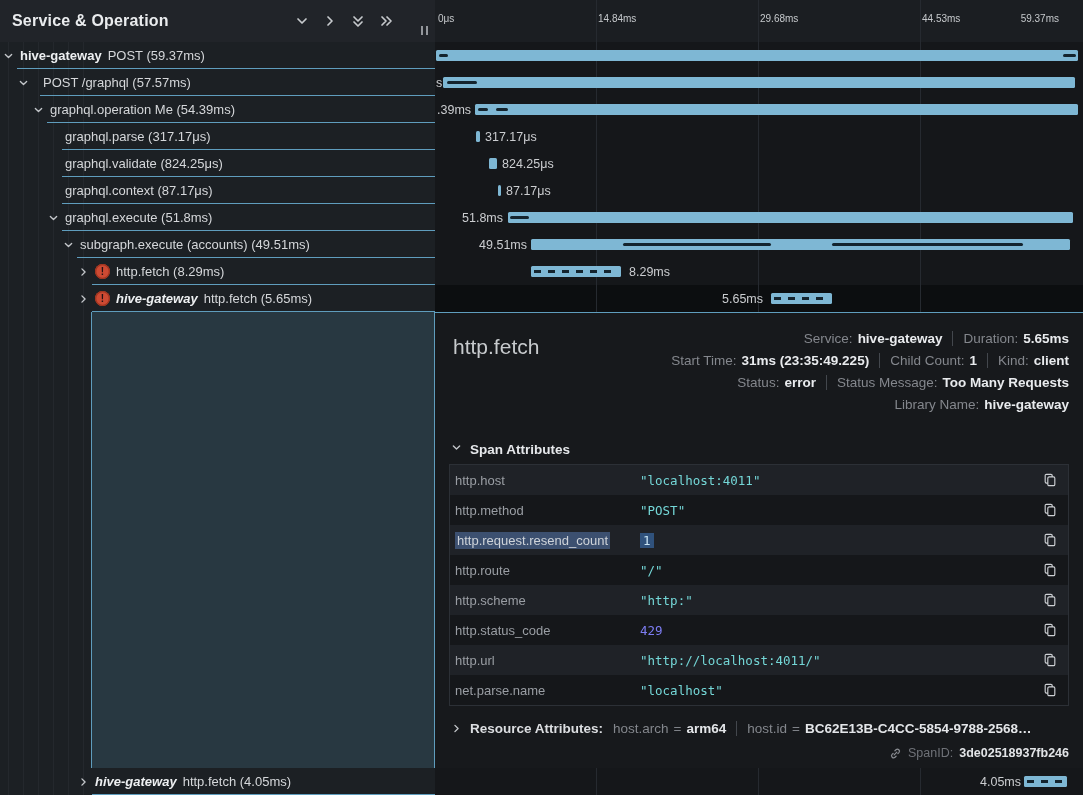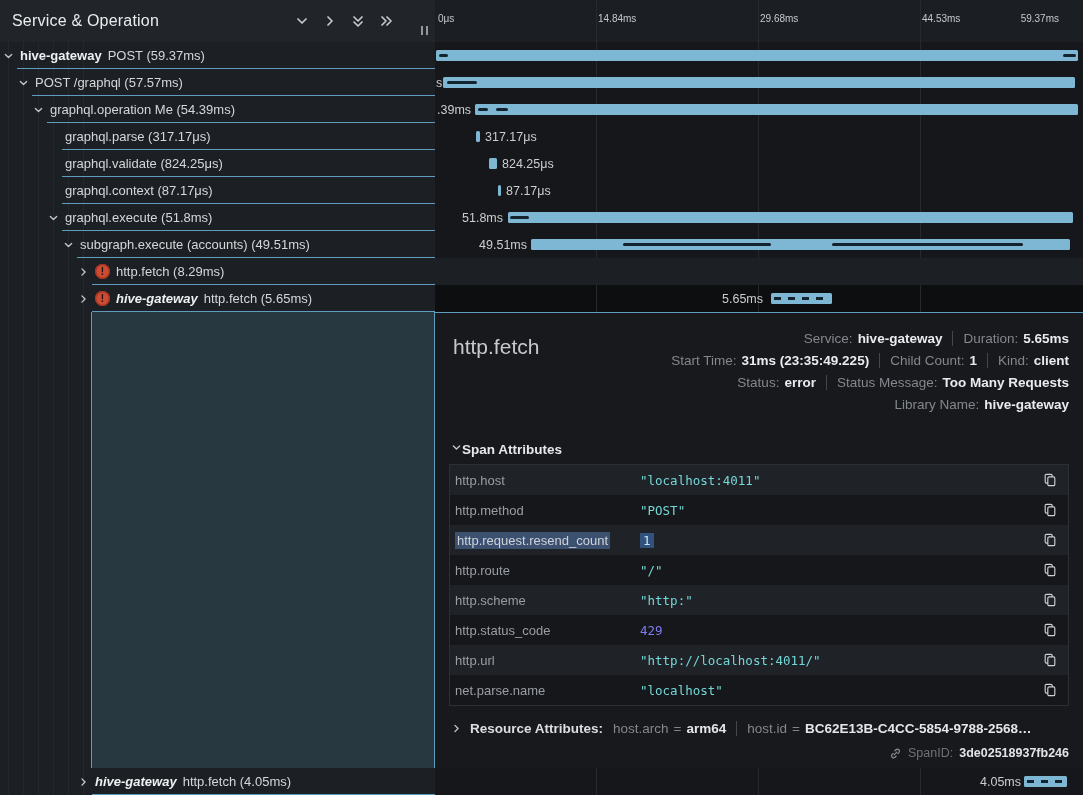--- a/index.html
+++ b/index.html
@@ -3,21 +3,21 @@
 <meta charset="utf-8">
 <style>
   html,body{margin:0;padding:0;background:#0e1012;}
   *{box-sizing:border-box;}
   .app{position:relative;width:1083px;height:795px;background:#1c2024;overflow:hidden;
        font-family:"Liberation Sans",sans-serif;-webkit-font-smoothing:antialiased;}
 
   
   .lt-header{position:absolute;left:0;top:0;width:435px;height:42px;background:#212429;
              display:flex;align-items:center;padding:0 12px;}
-  .lt-title{font-size:16px;font-weight:normal;color:#eaecee;letter-spacing:.2px;}
+  .lt-title{font-size:16px;font-weight:bold;color:#eaecee;letter-spacing:.2px;}
   .lt-icons{display:flex;gap:14px;margin-left:auto;margin-right:30px;align-items:center;}
   .hicon{display:flex;cursor:pointer;}
   .handle{position:absolute;left:421px;top:26px;display:flex;gap:3px;cursor:col-resize;}
   .handle i{width:2px;height:9px;background:#94979c;display:block;}
 
   
   .tl-header{position:absolute;left:435px;top:0;width:648px;height:42px;background-color:#1b1e22;}
   .hasgrid{background-image:linear-gradient(#262a30,#262a30),linear-gradient(#262a30,#262a30),linear-gradient(#262a30,#262a30);
            background-size:1px 100%;background-repeat:no-repeat;background-position:161px 0,323px 0,485px 0;}
   .tick{position:absolute;top:13px;font-size:10px;color:#c6c9cc;white-space:nowrap;}
@@ -53,21 +53,21 @@
   
   .detail{position:absolute;left:435px;top:312px;width:648px;height:456px;background:#17191c;
           border-top:1px solid #5f9dbd;}
   .d-title{position:absolute;left:18px;top:22px;font-size:21px;color:#c7cacd;}
   .meta{position:absolute;right:14px;top:14px;display:flex;flex-direction:column;align-items:flex-end;}
   .meta-line{display:flex;align-items:center;height:22px;font-size:13.5px;white-space:nowrap;}
   .m-label{color:#84878d;margin-right:5px;}
   .m-value{color:#e9ebee;font-weight:bold;}
   .m-sep{width:1px;height:15px;background:#43474d;margin:0 10px;}
 
-  .sa-header{position:absolute;left:16px;top:129px;display:flex;align-items:flex-start;gap:0;
+  .sa-header{position:absolute;left:16px;top:129px;display:flex;align-items:flex-start;gap:8px;
              font-size:13.5px;font-weight:bold;color:#e6e8eb;cursor:pointer;}
   .attr-table{position:absolute;left:14px;right:14px;top:151px;border:1px solid #2c3036;}
   .attr-row{display:flex;align-items:center;height:30px;}
   .attr-row:nth-child(odd){background:#1f2227;}
   .attr-row:nth-child(even){background:#15171a;}
   .a-key{width:190px;padding-left:5px;font-size:13px;color:#9a9ea4;flex:none;white-space:nowrap;}
   .a-val{flex:1;font-family:"DejaVu Sans Mono",monospace;font-size:12.5px;white-space:nowrap;overflow:hidden;}
   .v-str{color:#74d7d7;}
   .v-num{color:#7d7df2;}
   .a-copy{width:36px;display:flex;justify-content:center;align-items:center;cursor:pointer;}
@@ -144,21 +144,21 @@
         <span class="svc">hive-gateway</span>
         <span class="tlabel">POST (59.37ms)</span>
       </div>
     </div>
     <div class="mc-row hasgrid" style="top: 42px;">
       <div class="bar" style="left: 1px; width: 642px;">
         <div class="seg" style="left: 3px; width: 9px;"></div>
         <div class="seg" style="left: 627px; width: 13px;"></div>
       </div>
     </div>
-    <div class="tree-row" style="top: 69px;">
+    <div class="tree-row" style="top: 69px; padding-left: 8px;">
       <span class="chev-abs" style="left: 18px;">
         <svg width="11" height="11" viewBox="0 0 14 14" fill="none" stroke="#c3c6ca" stroke-width="1.7" stroke-linecap="round" stroke-linejoin="round">
           <path d="M3 5l4 4 4-4"></path>
         </svg>
       </span>
       <div class="trc" style="margin-left: 32px;">
         <span class="tlabel">POST /graphql (57.57ms)</span>
       </div>
     </div>
     <div class="mc-row hasgrid" style="top: 69px;">
@@ -246,20 +246,26 @@
     </div>
     <div class="tree-row" style="top: 258px;">
       <span class="chev-abs" style="left: 78px;">
         <svg width="11" height="11" viewBox="0 0 14 14" fill="none" stroke="#c3c6ca" stroke-width="1.7" stroke-linecap="round" stroke-linejoin="round">
           <path d="M5 3l4 4-4 4"></path>
         </svg>
       </span>
       <div class="trc" style="margin-left: 92px;">
         <span class="err-icon">!</span>
         <span class="tlabel">http.fetch (8.29ms)</span>
+      </div>
+    </div>
+    <div class="mc-row hasgrid" style="top: 258px;">
+      <span class="tl-label" style="left: 194px;">8.29ms</span>
+      <div class="bar" style="left: 96px; width: 90px;">
+        <div class="dashline"></div>
       </div>
     </div>
     <div class="tree-row" style="top: 285px;">
       <span class="chev-abs" style="left: 78px;">
         <svg width="11" height="11" viewBox="0 0 14 14" fill="none" stroke="#c3c6ca" stroke-width="1.7" stroke-linecap="round" stroke-linejoin="round">
           <path d="M5 3l4 4-4 4"></path>
         </svg>
       </span>
       <div class="trc" style="margin-left: 92px;">
         <span class="err-icon">!</span>

